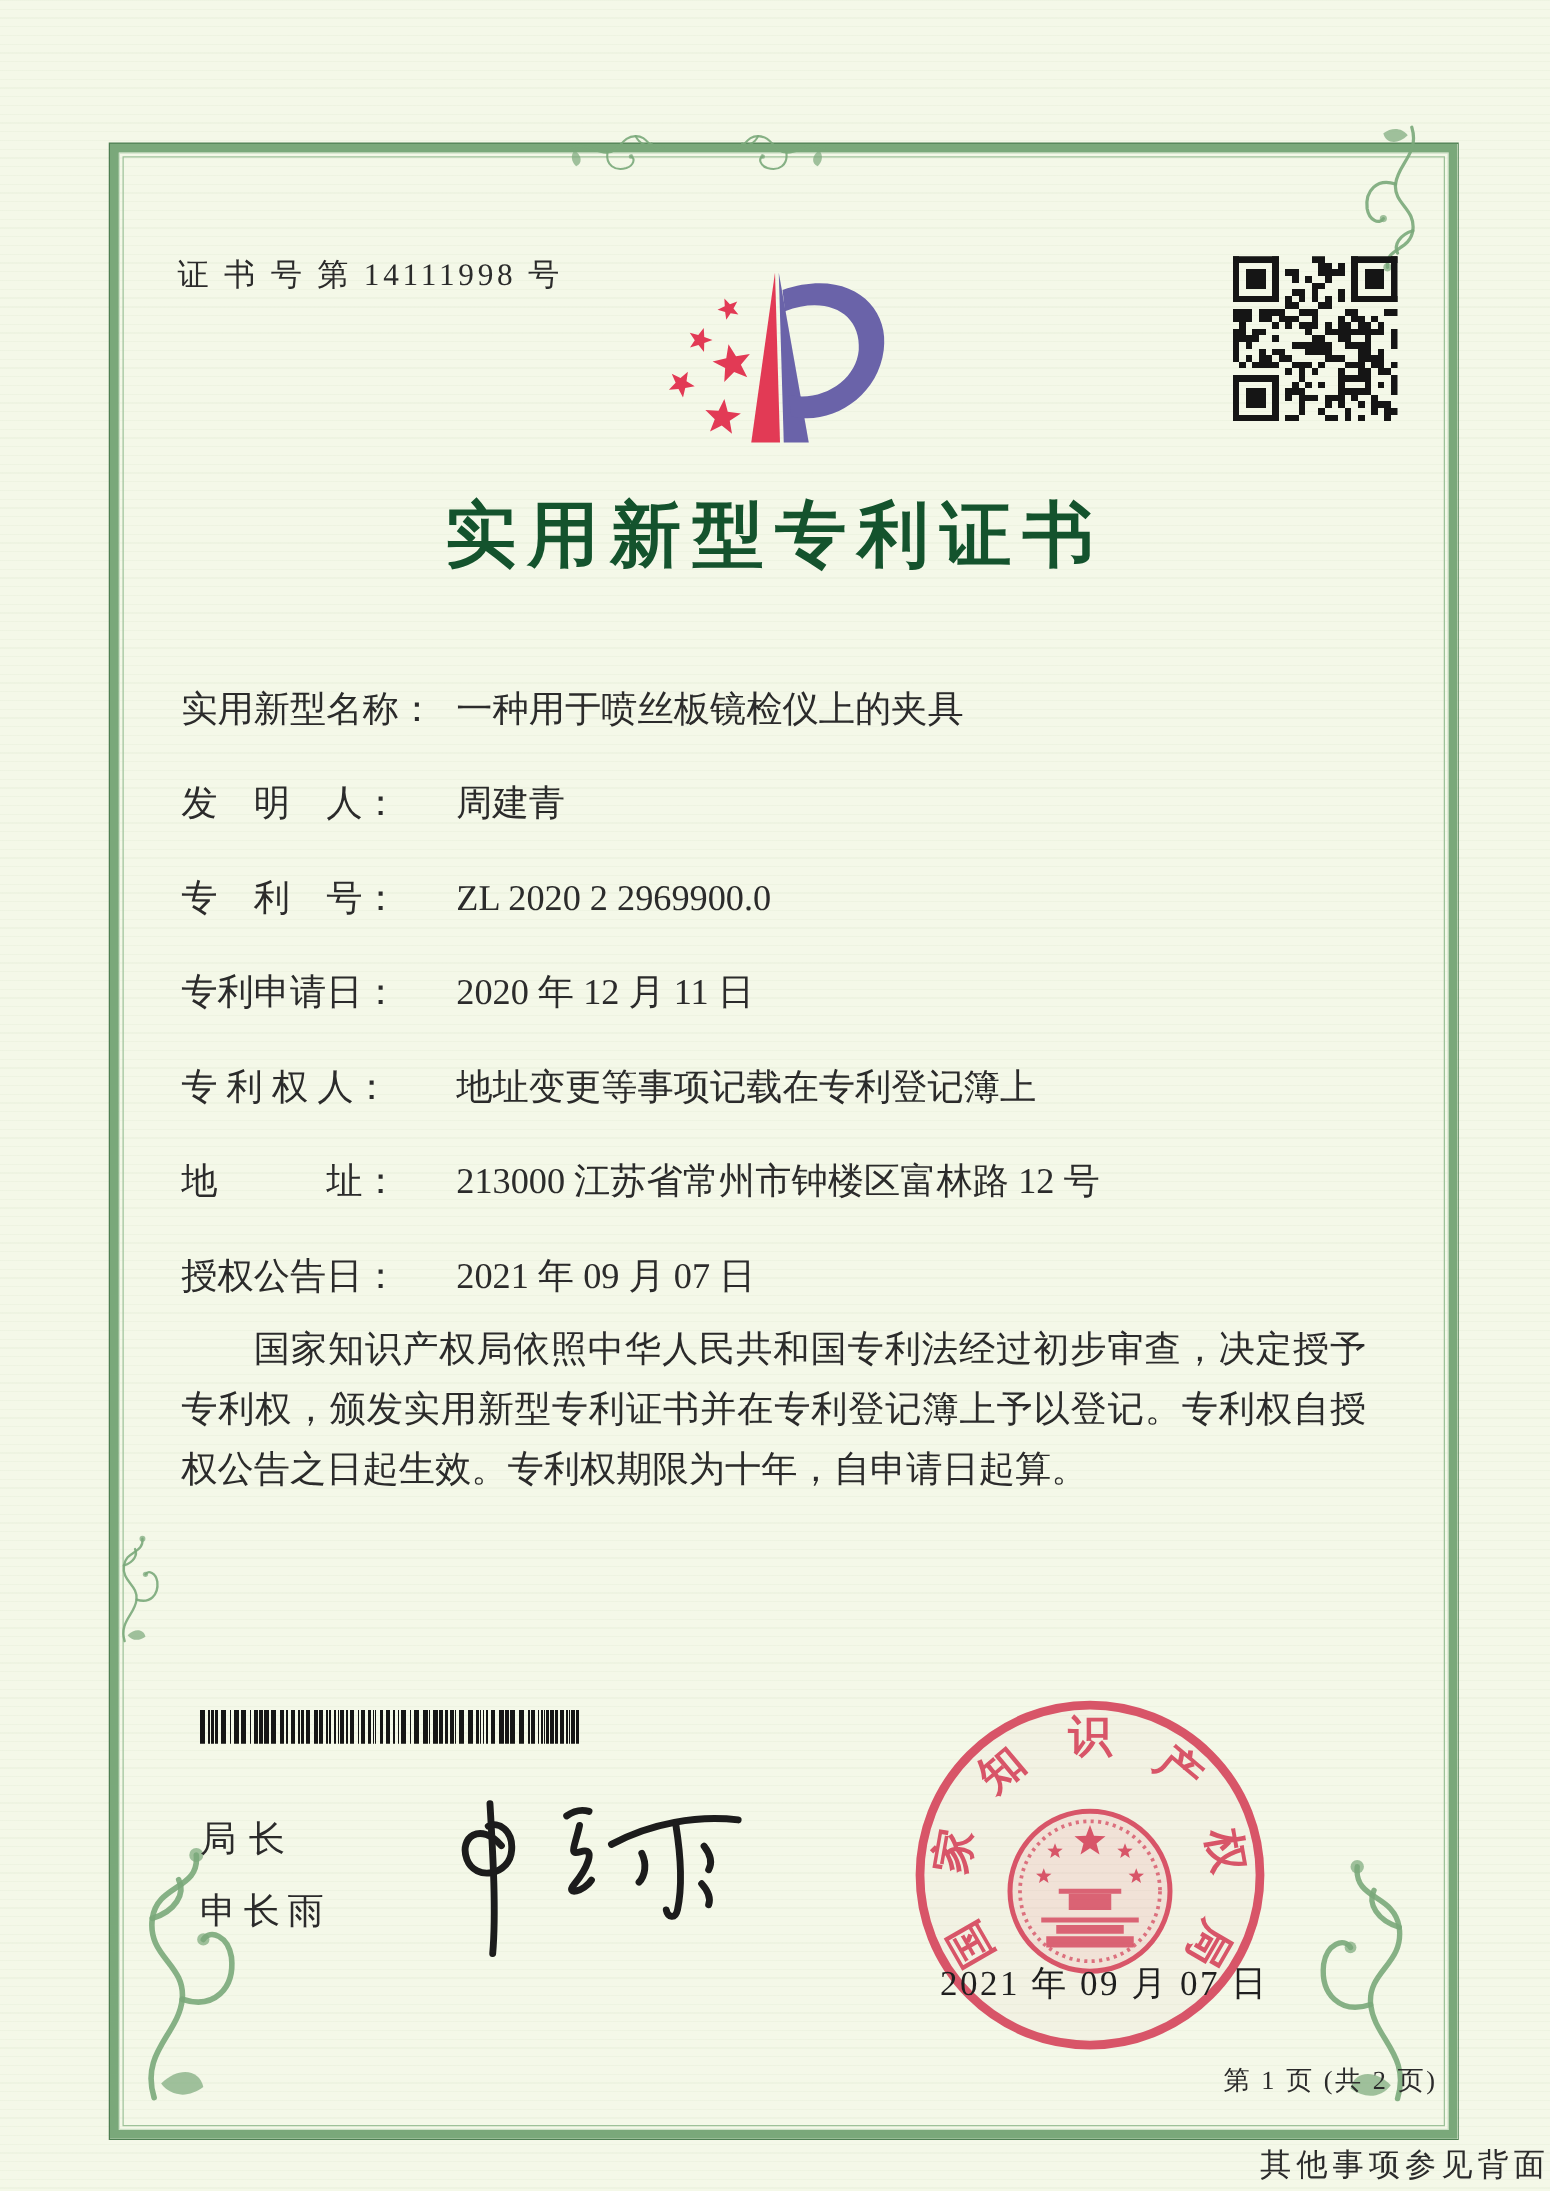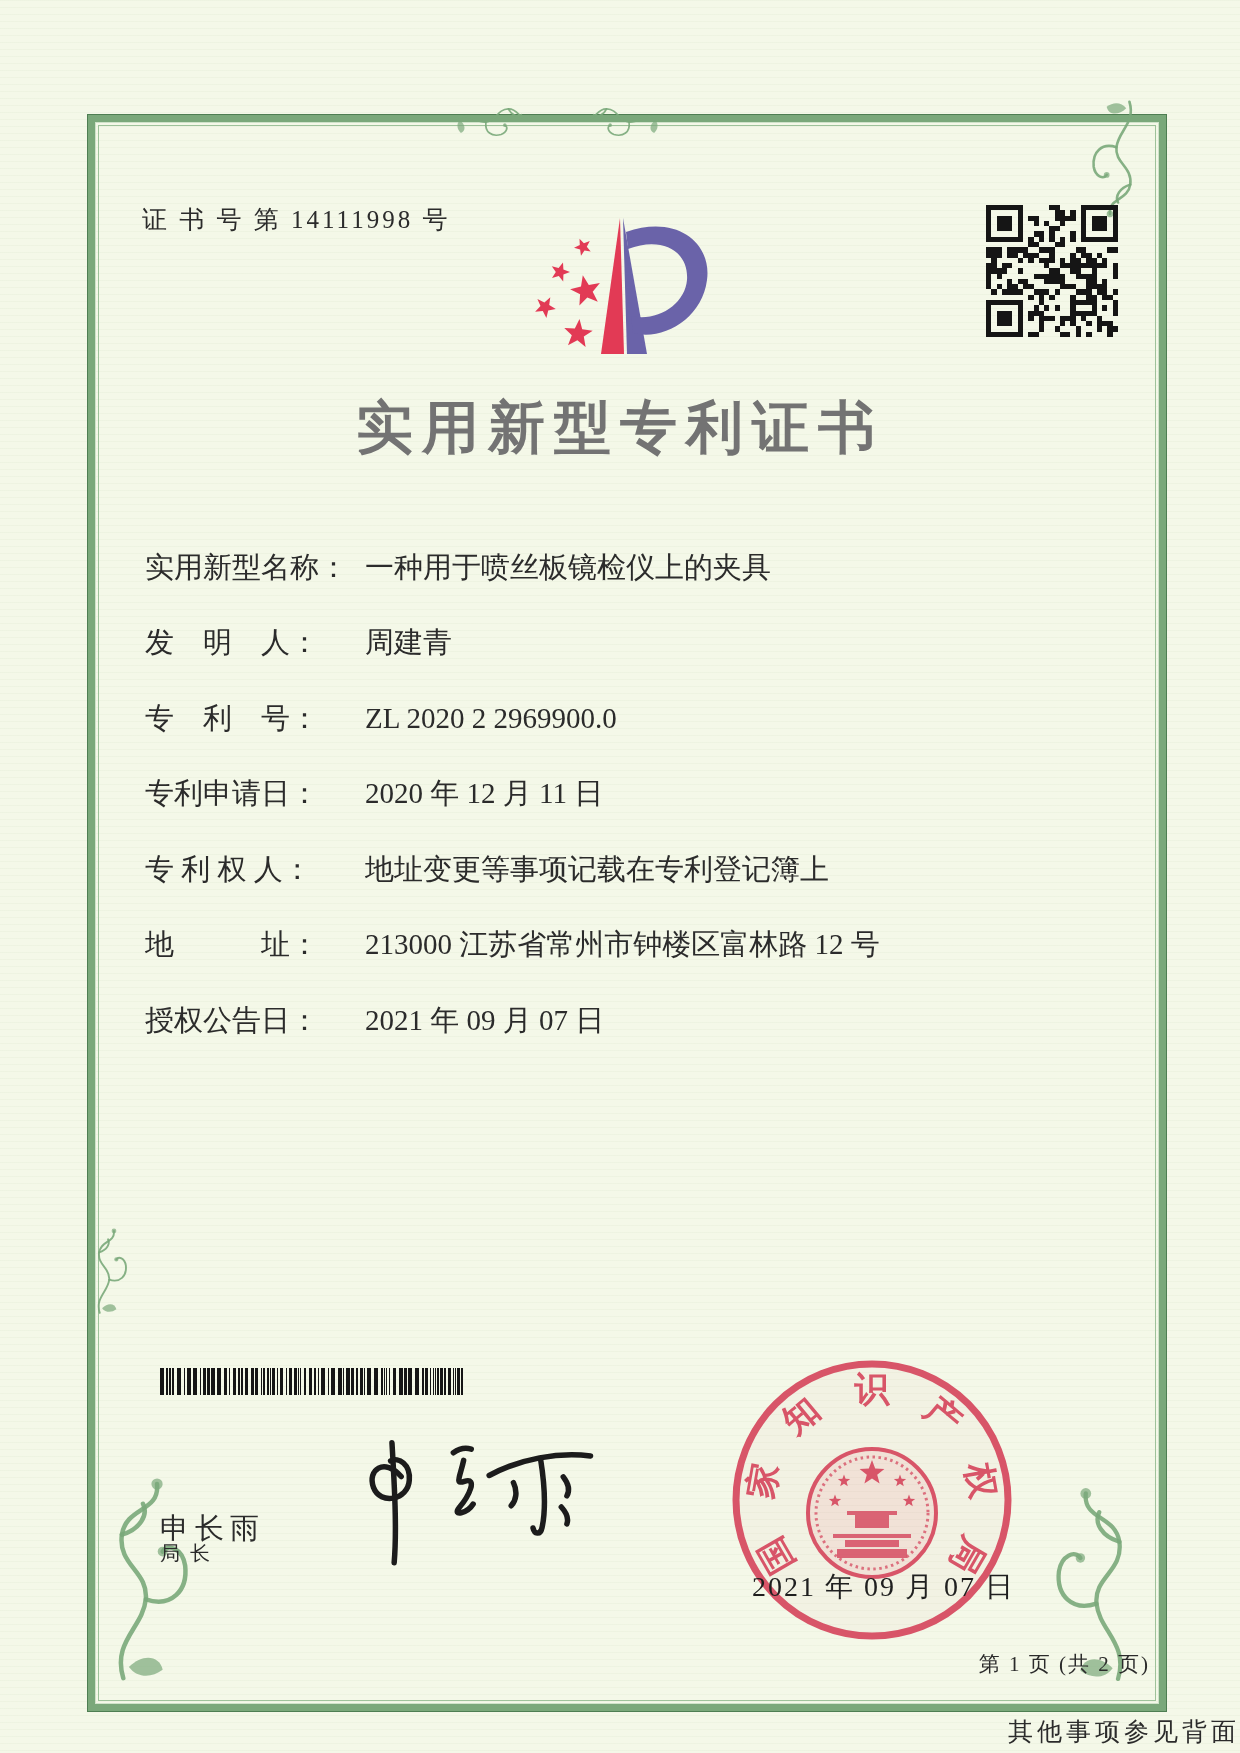--- a/index.html
+++ b/index.html
@@ -24,36 +24,36 @@
   }
   .flourish{position:absolute;z-index:1;}
   .vs{stroke:var(--border-green,#7aa87a);fill:none;stroke-width:3.2;stroke-linecap:round;opacity:.9}
   .vf{fill:var(--border-green,#7aa87a);opacity:.7}
   
   .cert-no{position:absolute;left:142px;top:203px;font-size:25px;letter-spacing:3px;z-index:2;}
   .logo{position:absolute;left:466px;top:192px;z-index:2;}
   .qr{position:absolute;left:986px;top:205px;z-index:2;}
   .title{
     position:absolute;left:0;top:390px;width:100%;text-align:center;z-index:2;
-    font-size:57px;font-weight:bold;letter-spacing:9px;color:#737373;
+    font-size:57px;font-weight:bold;letter-spacing:9px;color:#14532d;
   }
   
   .field-row{position:absolute;left:145px;width:960px;font-size:29px;z-index:2;white-space:nowrap;}
   .flabel{display:inline-block;min-width:214px;}
   .fvalue{margin-left:6px;text-align:right;}
   .gazette{position:absolute;left:555px;top:0;white-space:nowrap;}
   
   .bodytext{
     position:absolute;left:145px;top:1056px;width:948px;z-index:2;
     font-size:29px;line-height:48px;text-align:justify;
   }
   .bodytext p{margin:0;text-indent:2em;}
   
   .barcode{position:absolute;left:160px;top:1368px;z-index:2;}
-  .sig-title{position:absolute;left:160px;top:1540px;font-size:20px;letter-spacing:10px;z-index:2;}
+  .sig-title{position:absolute;left:160px;top:1452px;font-size:29px;letter-spacing:10px;z-index:2;}
   .sig-name{position:absolute;left:160px;top:1509px;font-size:29px;letter-spacing:6px;z-index:2;}
   .signature-svg{position:absolute;left:350px;top:1432px;z-index:3;transform:rotate(-2deg);}
   .sig-stroke{stroke:#1c1c1c;stroke-width:5.5;fill:none;stroke-linecap:round;stroke-linejoin:round;}
   .seal{position:absolute;left:727px;top:1355px;z-index:3;opacity:.93;}
   .seal text{font-family:"Liberation Serif","DejaVu Serif",serif;}
   .seal-date{position:absolute;left:752px;top:1568px;font-size:28px;letter-spacing:2px;color:#1f1f1f;z-index:4;white-space:nowrap;}
   .page-num{position:absolute;left:0;top:1650px;width:1150px;text-align:right;font-size:21px;z-index:2;letter-spacing:2px;}
   .back-note{position:absolute;left:0;top:1715px;width:1240px;text-align:right;font-size:25px;letter-spacing:4px;z-index:2;}
 </style>
 </head>
@@ -352,20 +352,21 @@
   <span class="flabel">专 利 权 人：</span><span class="fvalue">地址变更等事项记载在专利登记簿上</span>
 </div>
 <div class="field-row" style="top:925px">
   <span class="flabel">地　　　址：</span><span class="fvalue">213000 江苏省常州市钟楼区富林路 12 号</span>
 </div>
 <div class="field-row" style="top:1001px">
   <span class="flabel">授权公告日：</span><span class="fvalue">2021 年 09 月 07 日</span>
 </div>
 
 <div class="bodytext">
+  <p>国家知识产权局依照中华人民共和国专利法经过初步审查，决定授予专利权，颁发实用新型专利证书并在专利登记簿上予以登记。专利权自授权公告之日起生效。专利权期限为十年，自申请日起算。</p>
 </div>
 
 <svg class="barcode" id="barcode-svg" width="308" height="27" viewBox="0 0 308 27" shape-rendering="crispEdges">
     <rect x="0" y="0" width="4" height="27" fill="#151515"></rect>
     <rect x="6" y="0" width="2" height="27" fill="#151515"></rect>
     <rect x="9" y="0" width="2" height="27" fill="#151515"></rect>
     <rect x="12" y="0" width="2" height="27" fill="#151515"></rect>
     <rect x="17" y="0" width="4" height="27" fill="#151515"></rect>
     <rect x="24" y="0" width="1" height="27" fill="#151515"></rect>
     <rect x="27" y="0" width="4" height="27" fill="#151515"></rect>

